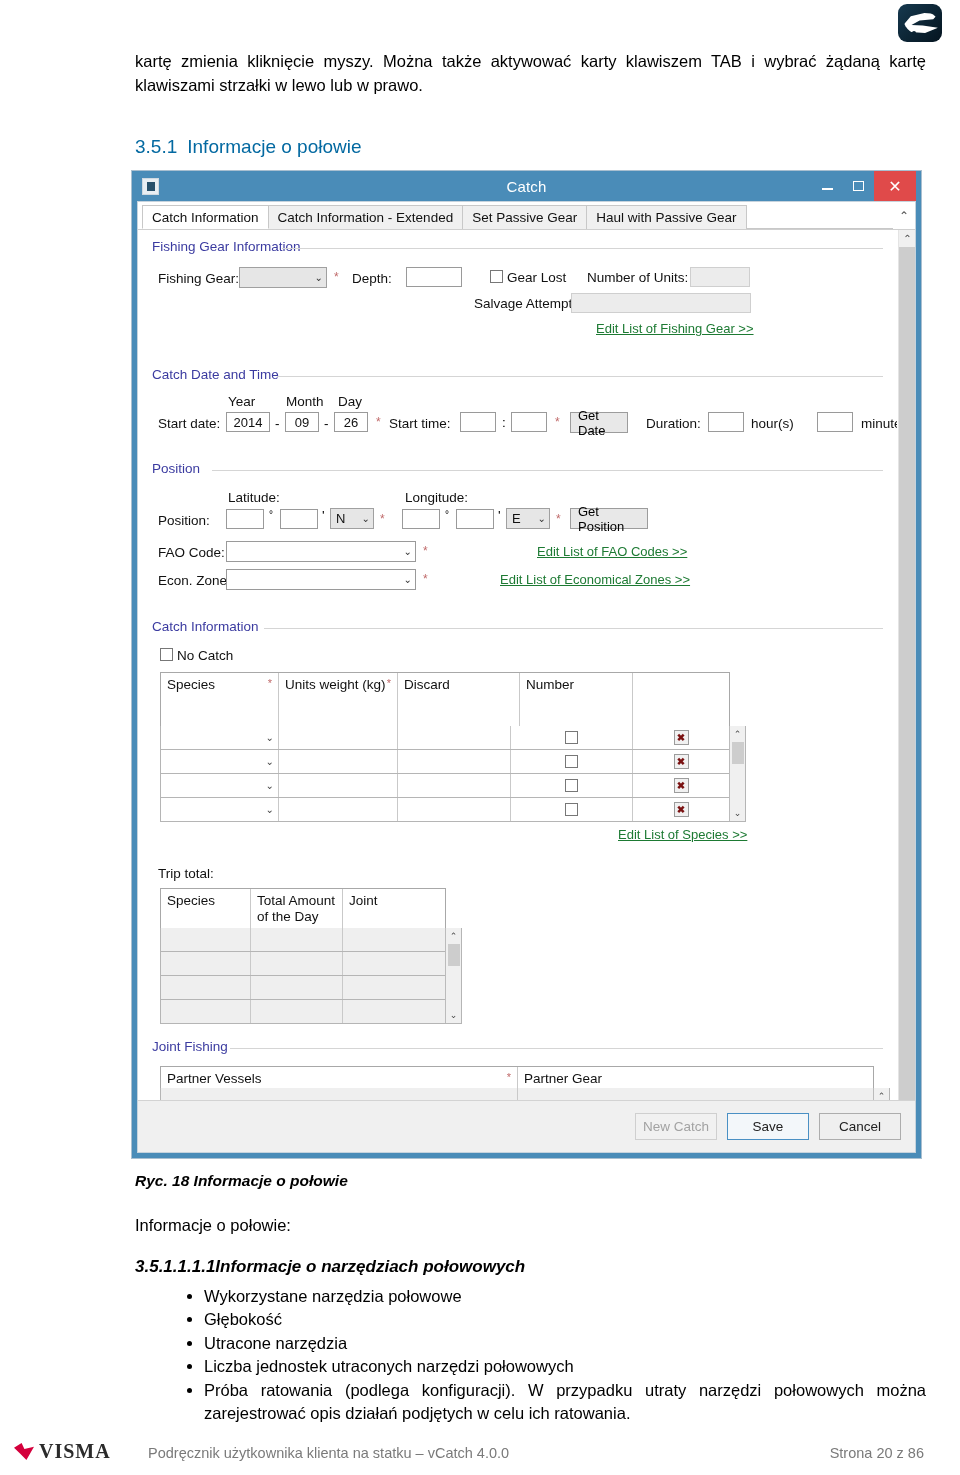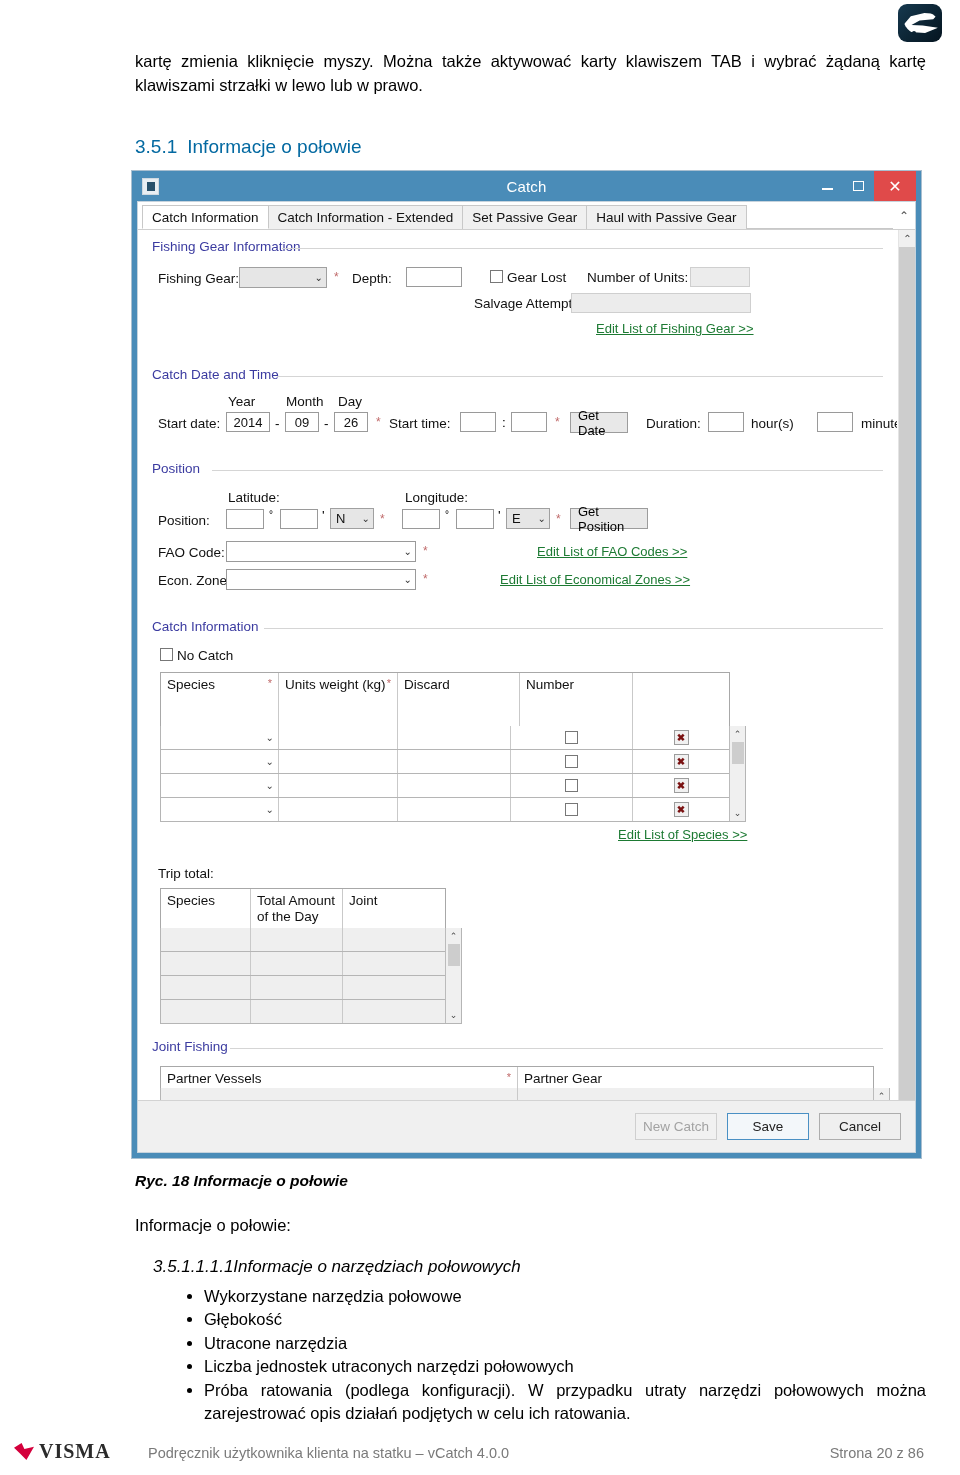--- a/index.html
+++ b/index.html
@@ -236,22 +236,22 @@
   .bbtn.disabled{ color:#a2a2a2; border:1px solid #cfcfcf; background:#f1f1f1;}
   .bbtn.primary{ border:1px solid #4a90c4; background:#f3f7fa;}
 
   
   .figcap{
     position:absolute; left:135px; top:1172px;
     font-size:15.5px; font-style:italic; font-weight:bold;
   }
   .after1{ position:absolute; left:135px; top:1216px; font-size:16.5px;}
   .h5{
-    position:absolute; left:153px; top:1257px;
-    font-size:17px; font-weight:normal; font-style:italic;
+    position:absolute; left:135px; top:1257px;
+    font-size:17px; font-weight:bold; font-style:italic;
   }
   ul.bullets{
     position:absolute; left:178px; right:34px; top:1285px;
     margin:0; padding:0 0 0 26px;
     font-size:16.5px; line-height:1.42;
   }
   ul.bullets li{ margin:0; padding:0; }
   ul.bullets li.just{ text-align:justify; }
 
   

